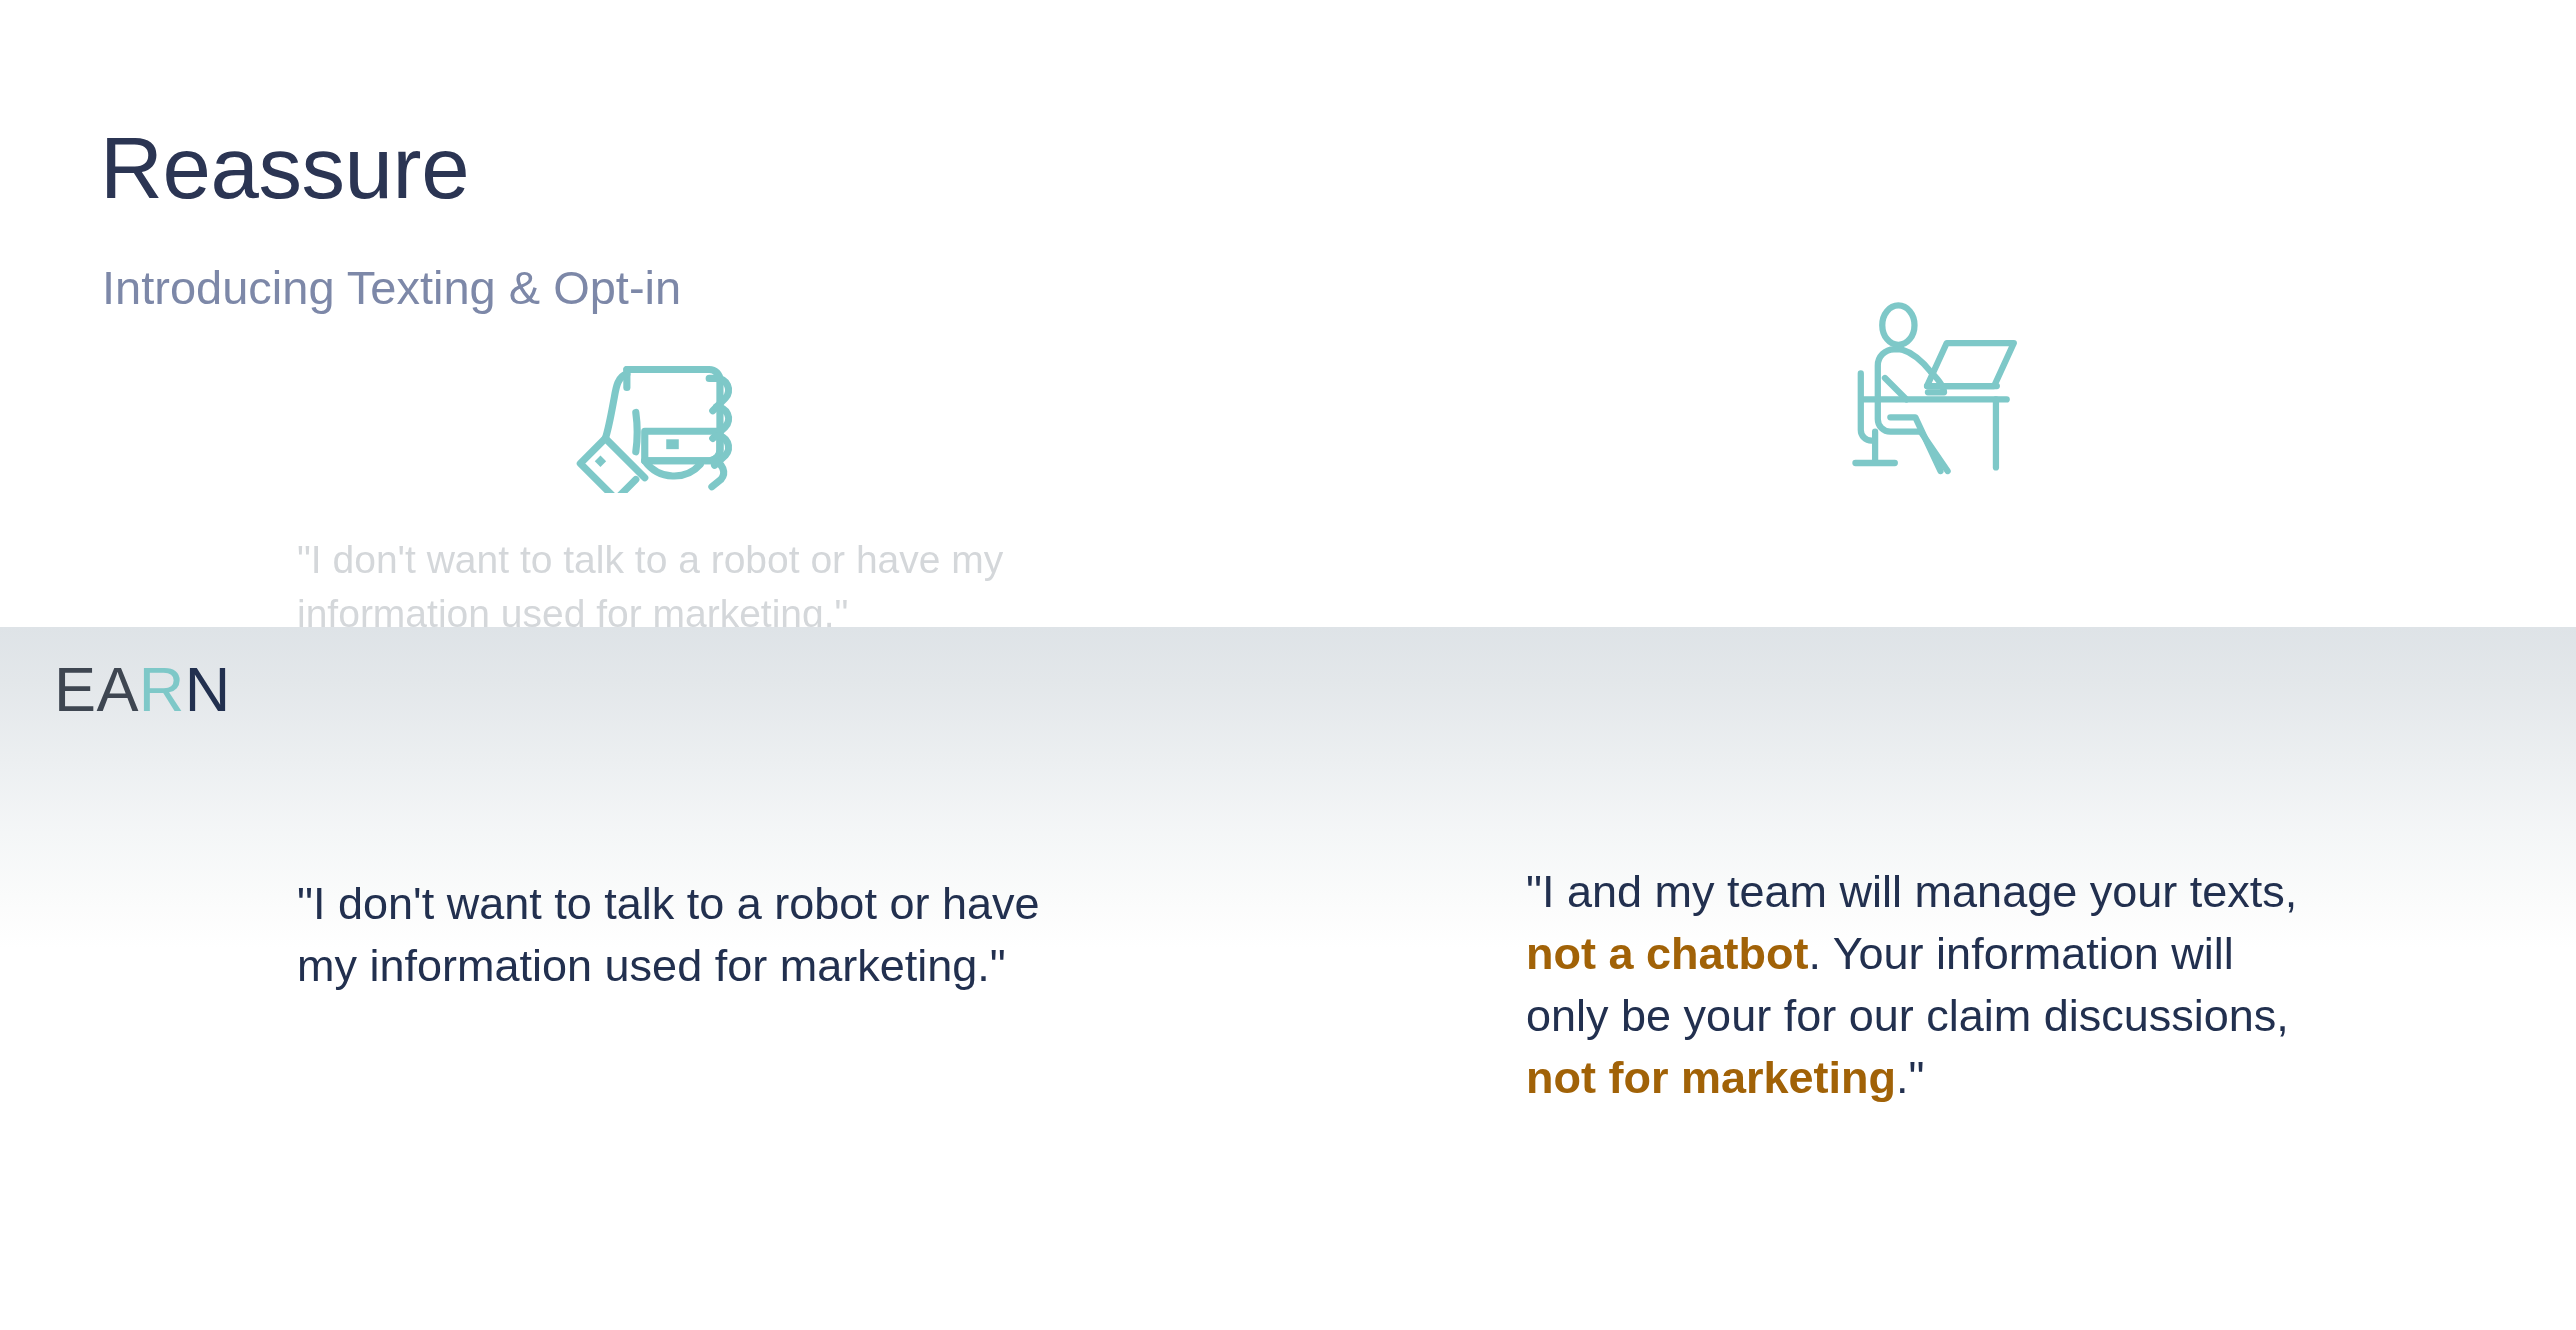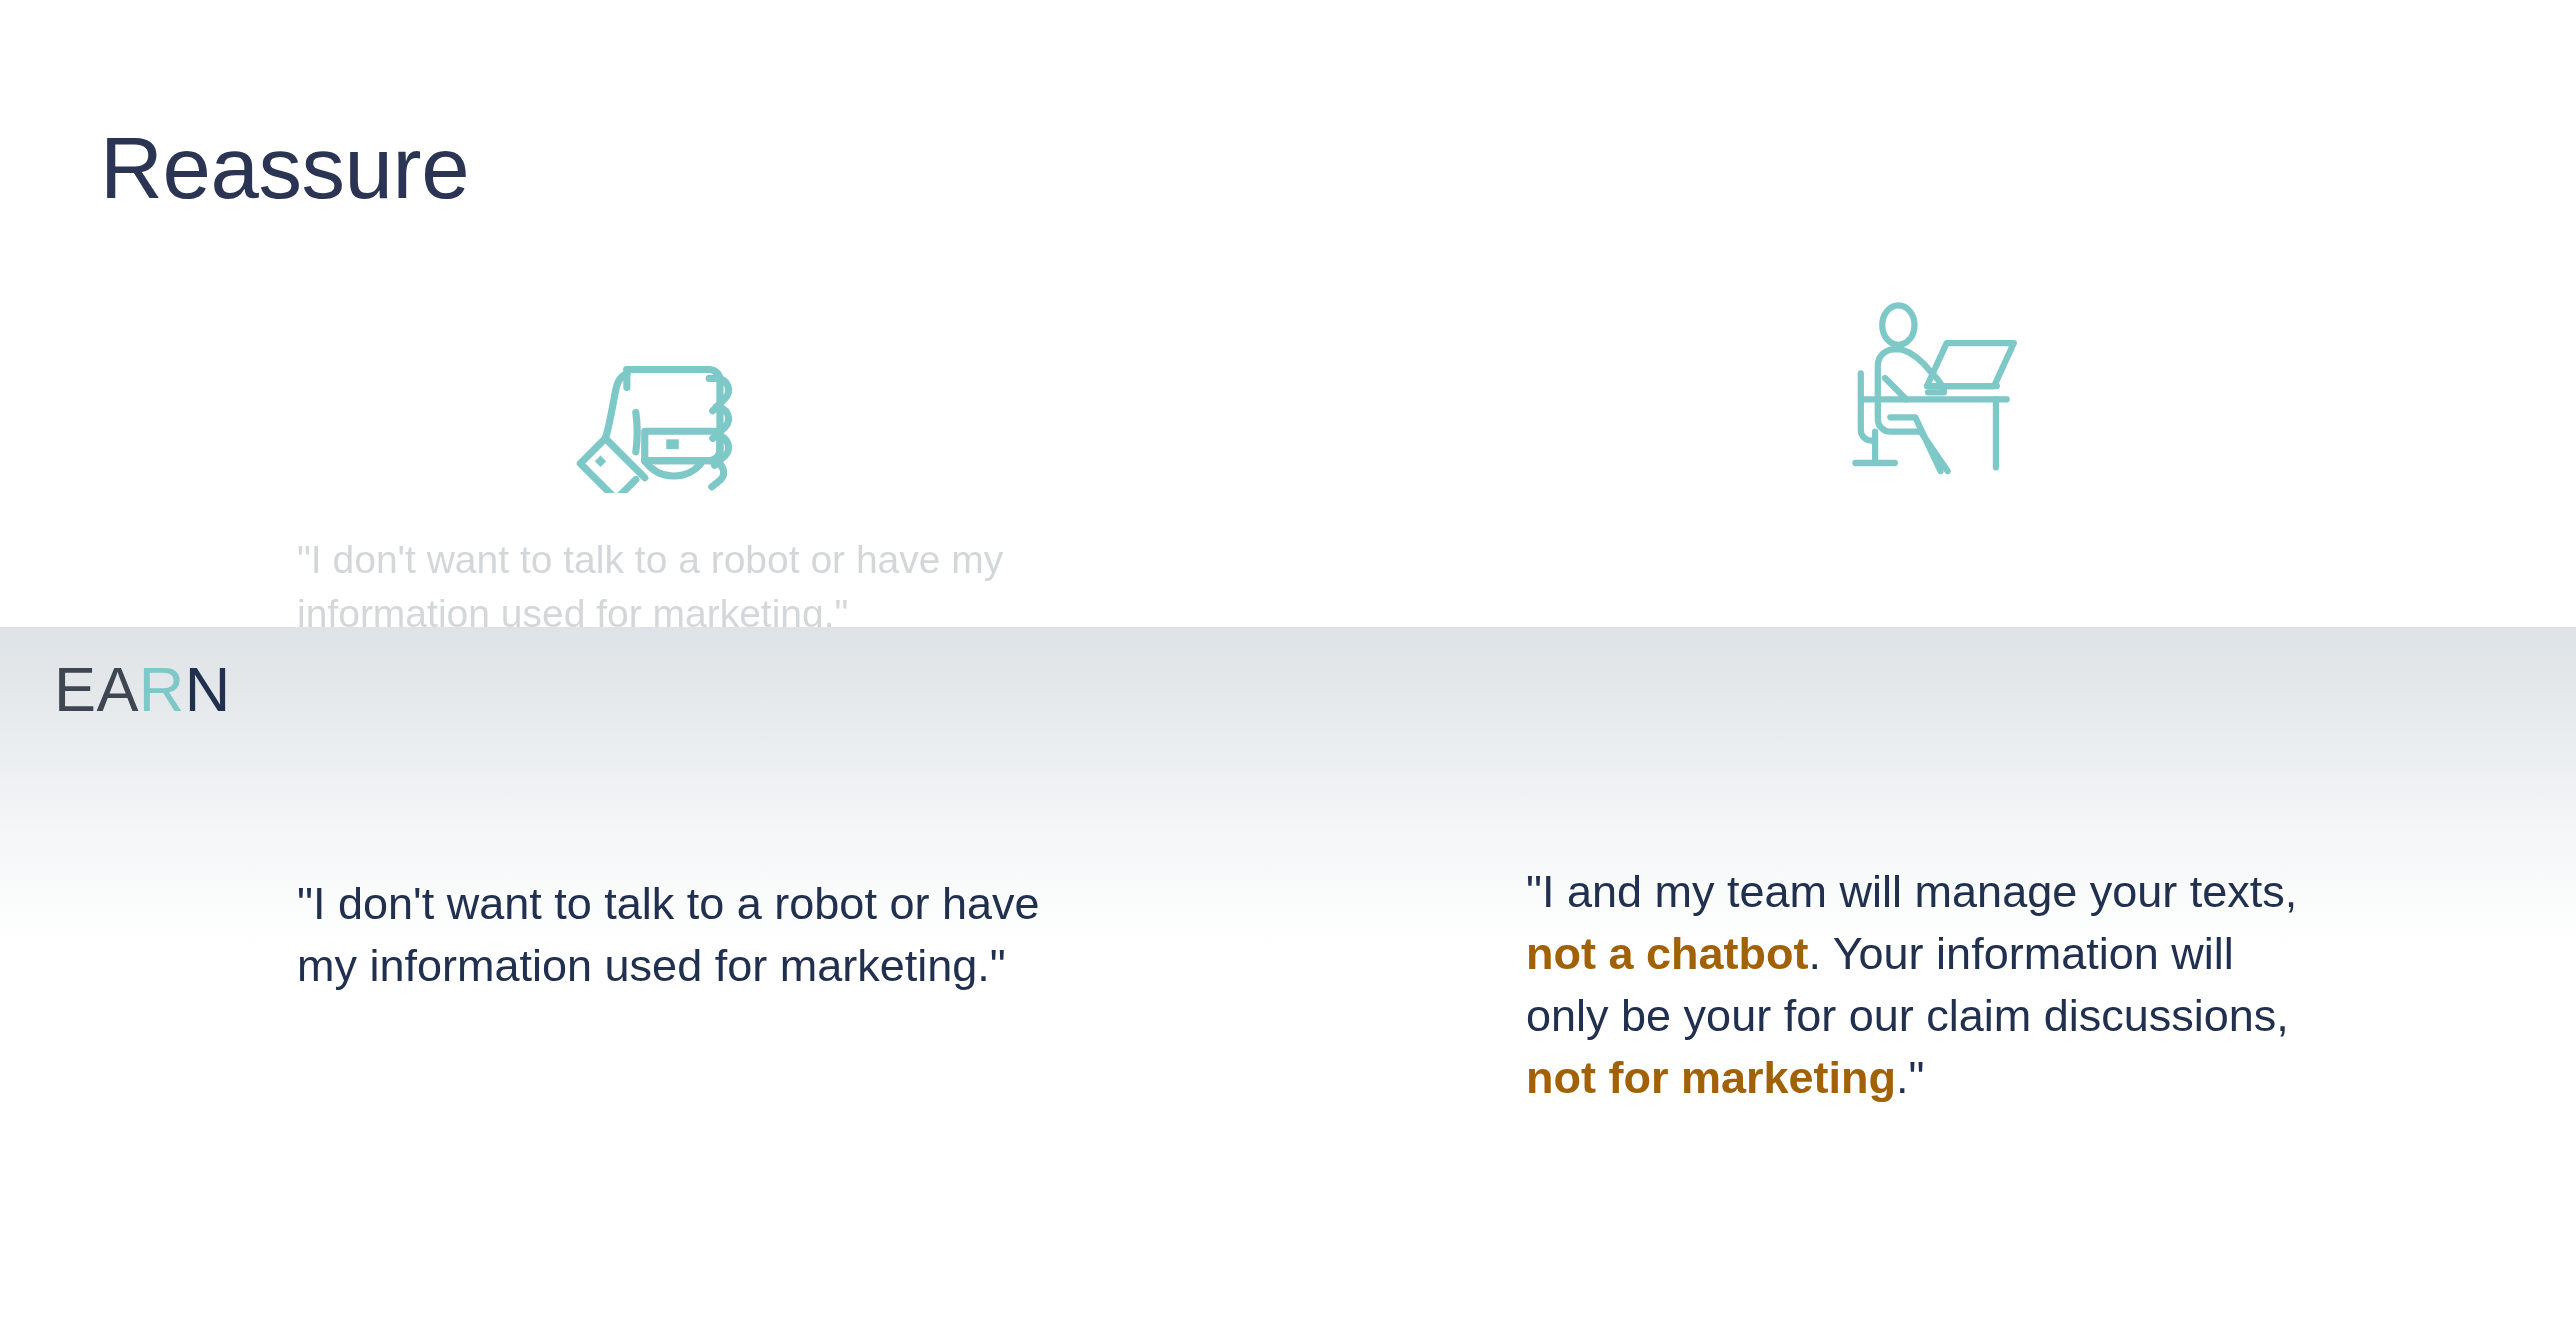--- a/index.html
+++ b/index.html
@@ -142,20 +142,21 @@
 </style>
 </head>
 <body>
 
 <div id="slide">
 
   <div class="top-section">
 
     <div class="slide-title">Reassure</div>
 
+    <div class="slide-subtitle">Introducing Texting &amp; Opt-in</div>
 
     <div class="icon-wrap icon-phone-hand">
       <svg width="179" height="179" viewBox="0 0 200 200" fill="none" aria-hidden="true">
         <g stroke="#7ec8c8" stroke-width="8" stroke-linecap="round" stroke-linejoin="round" fill="none">
 
           <path d="M68 62 h92 a12 12 0 0 1 12 12 v78 a12 12 0 0 1 -12 12 h-72"></path>
           <path d="M68 62 v20"></path>
 
           <path d="M88 131 h84 v21 a12 12 0 0 1 -12 12 h-72 z"></path>
           <rect x="112" y="140" width="14" height="11" fill="#7ec8c8" stroke="none"></rect>

